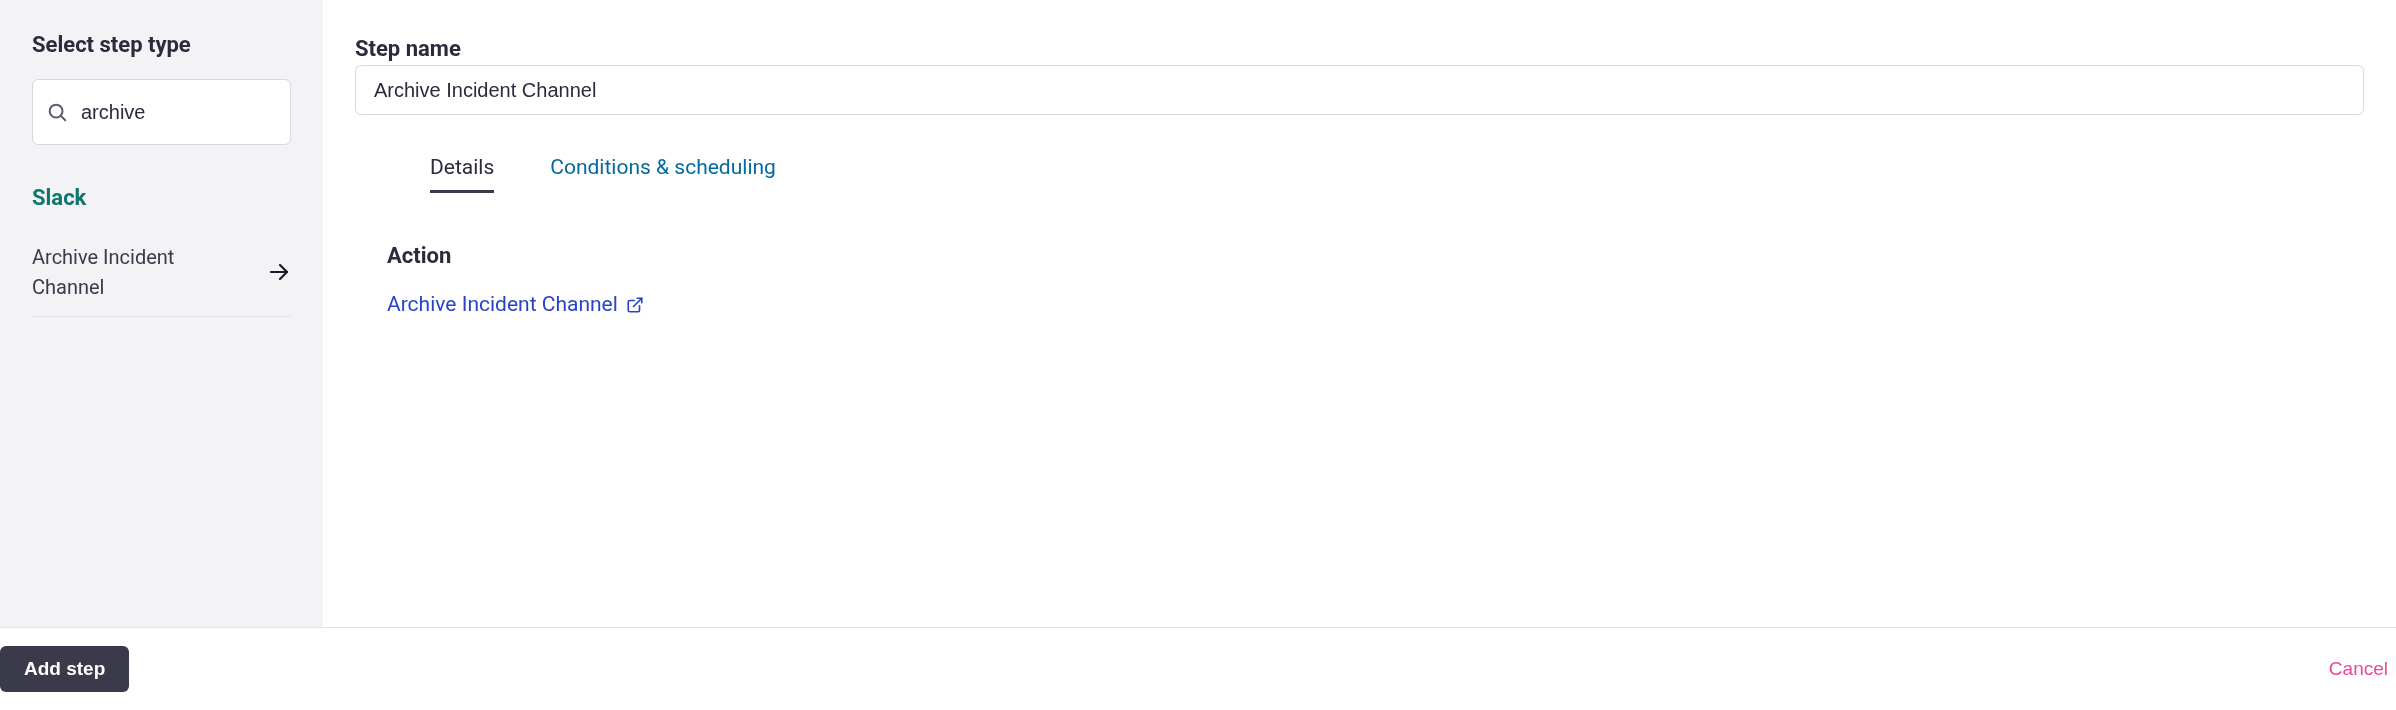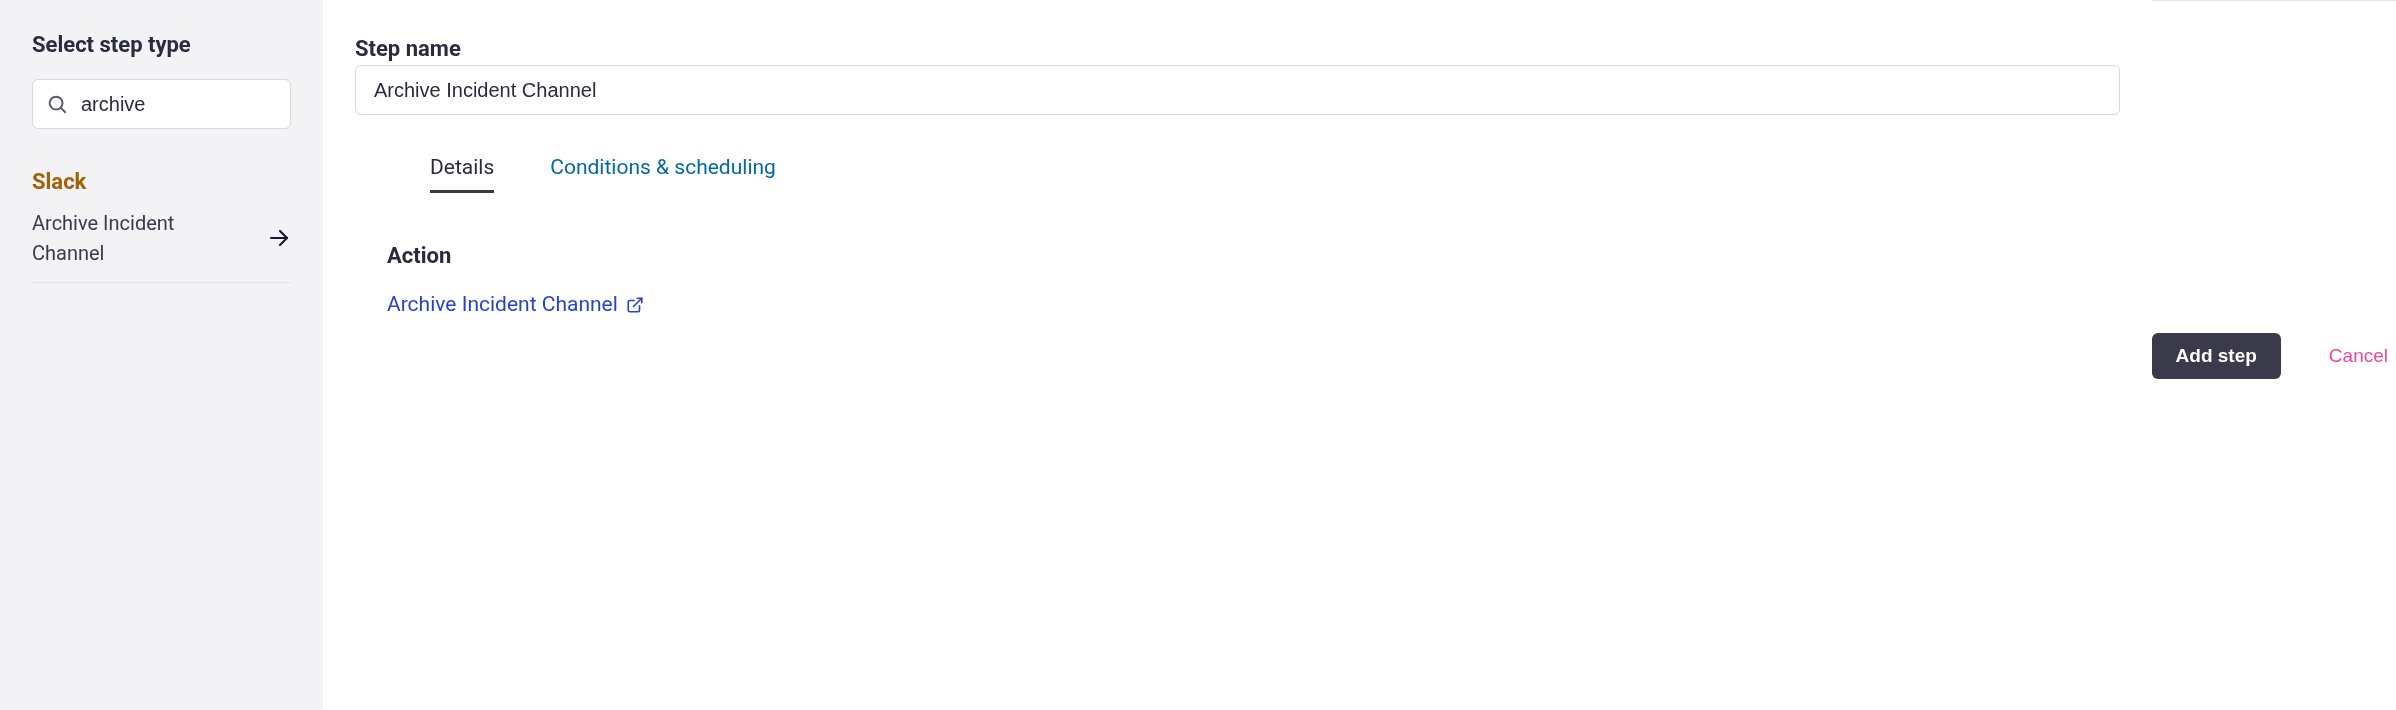--- a/index.html
+++ b/index.html
@@ -8,21 +8,21 @@
       padding: 0;
     }
     body {
       font-family: -apple-system, BlinkMacSystemFont, "Segoe UI", Roboto, Helvetica, Arial, sans-serif;
       background: #ffffff;
       color: #1a1a2e;
       font-size: 16px;
     }
     .container {
       display: flex;
-      flex-direction: row;
+      flex-direction: column;
       height: 100vh;
     }
     .main {
       display: flex;
       flex: 1;
       overflow: hidden;
     }
     .sidebar {
       width: 323px;
       background: #f3f3f5;
@@ -44,36 +44,37 @@
       left: 14px;
       top: 50%;
       transform: translateY(-50%);
       width: 22px;
       height: 22px;
       color: #5c5c70;
       pointer-events: none;
     }
     .search-input {
       width: 100%;
-      height: 50px;
+      height: 66px;
       padding: 10px 14px 10px 48px;
       border: 1px solid #d8d8de;
       border-radius: 6px;
       font-size: 20px;
       color: #2b2b3d;
       background: #ffffff;
       outline: none;
     }
     .search-input::placeholder {
       color: #8a8a99;
     }
     .category-label {
       font-size: 22px;
       font-weight: 700;
-      color: #a16207;
+      color: #0f766e;
+      margin-bottom: 18px;
     }
     .step-item {
       display: flex;
       align-items: center;
       justify-content: space-between;
       padding: 14px 0;
       border-bottom: 1px solid #e3e3e8;
       cursor: pointer;
     }
     .step-item-label {

